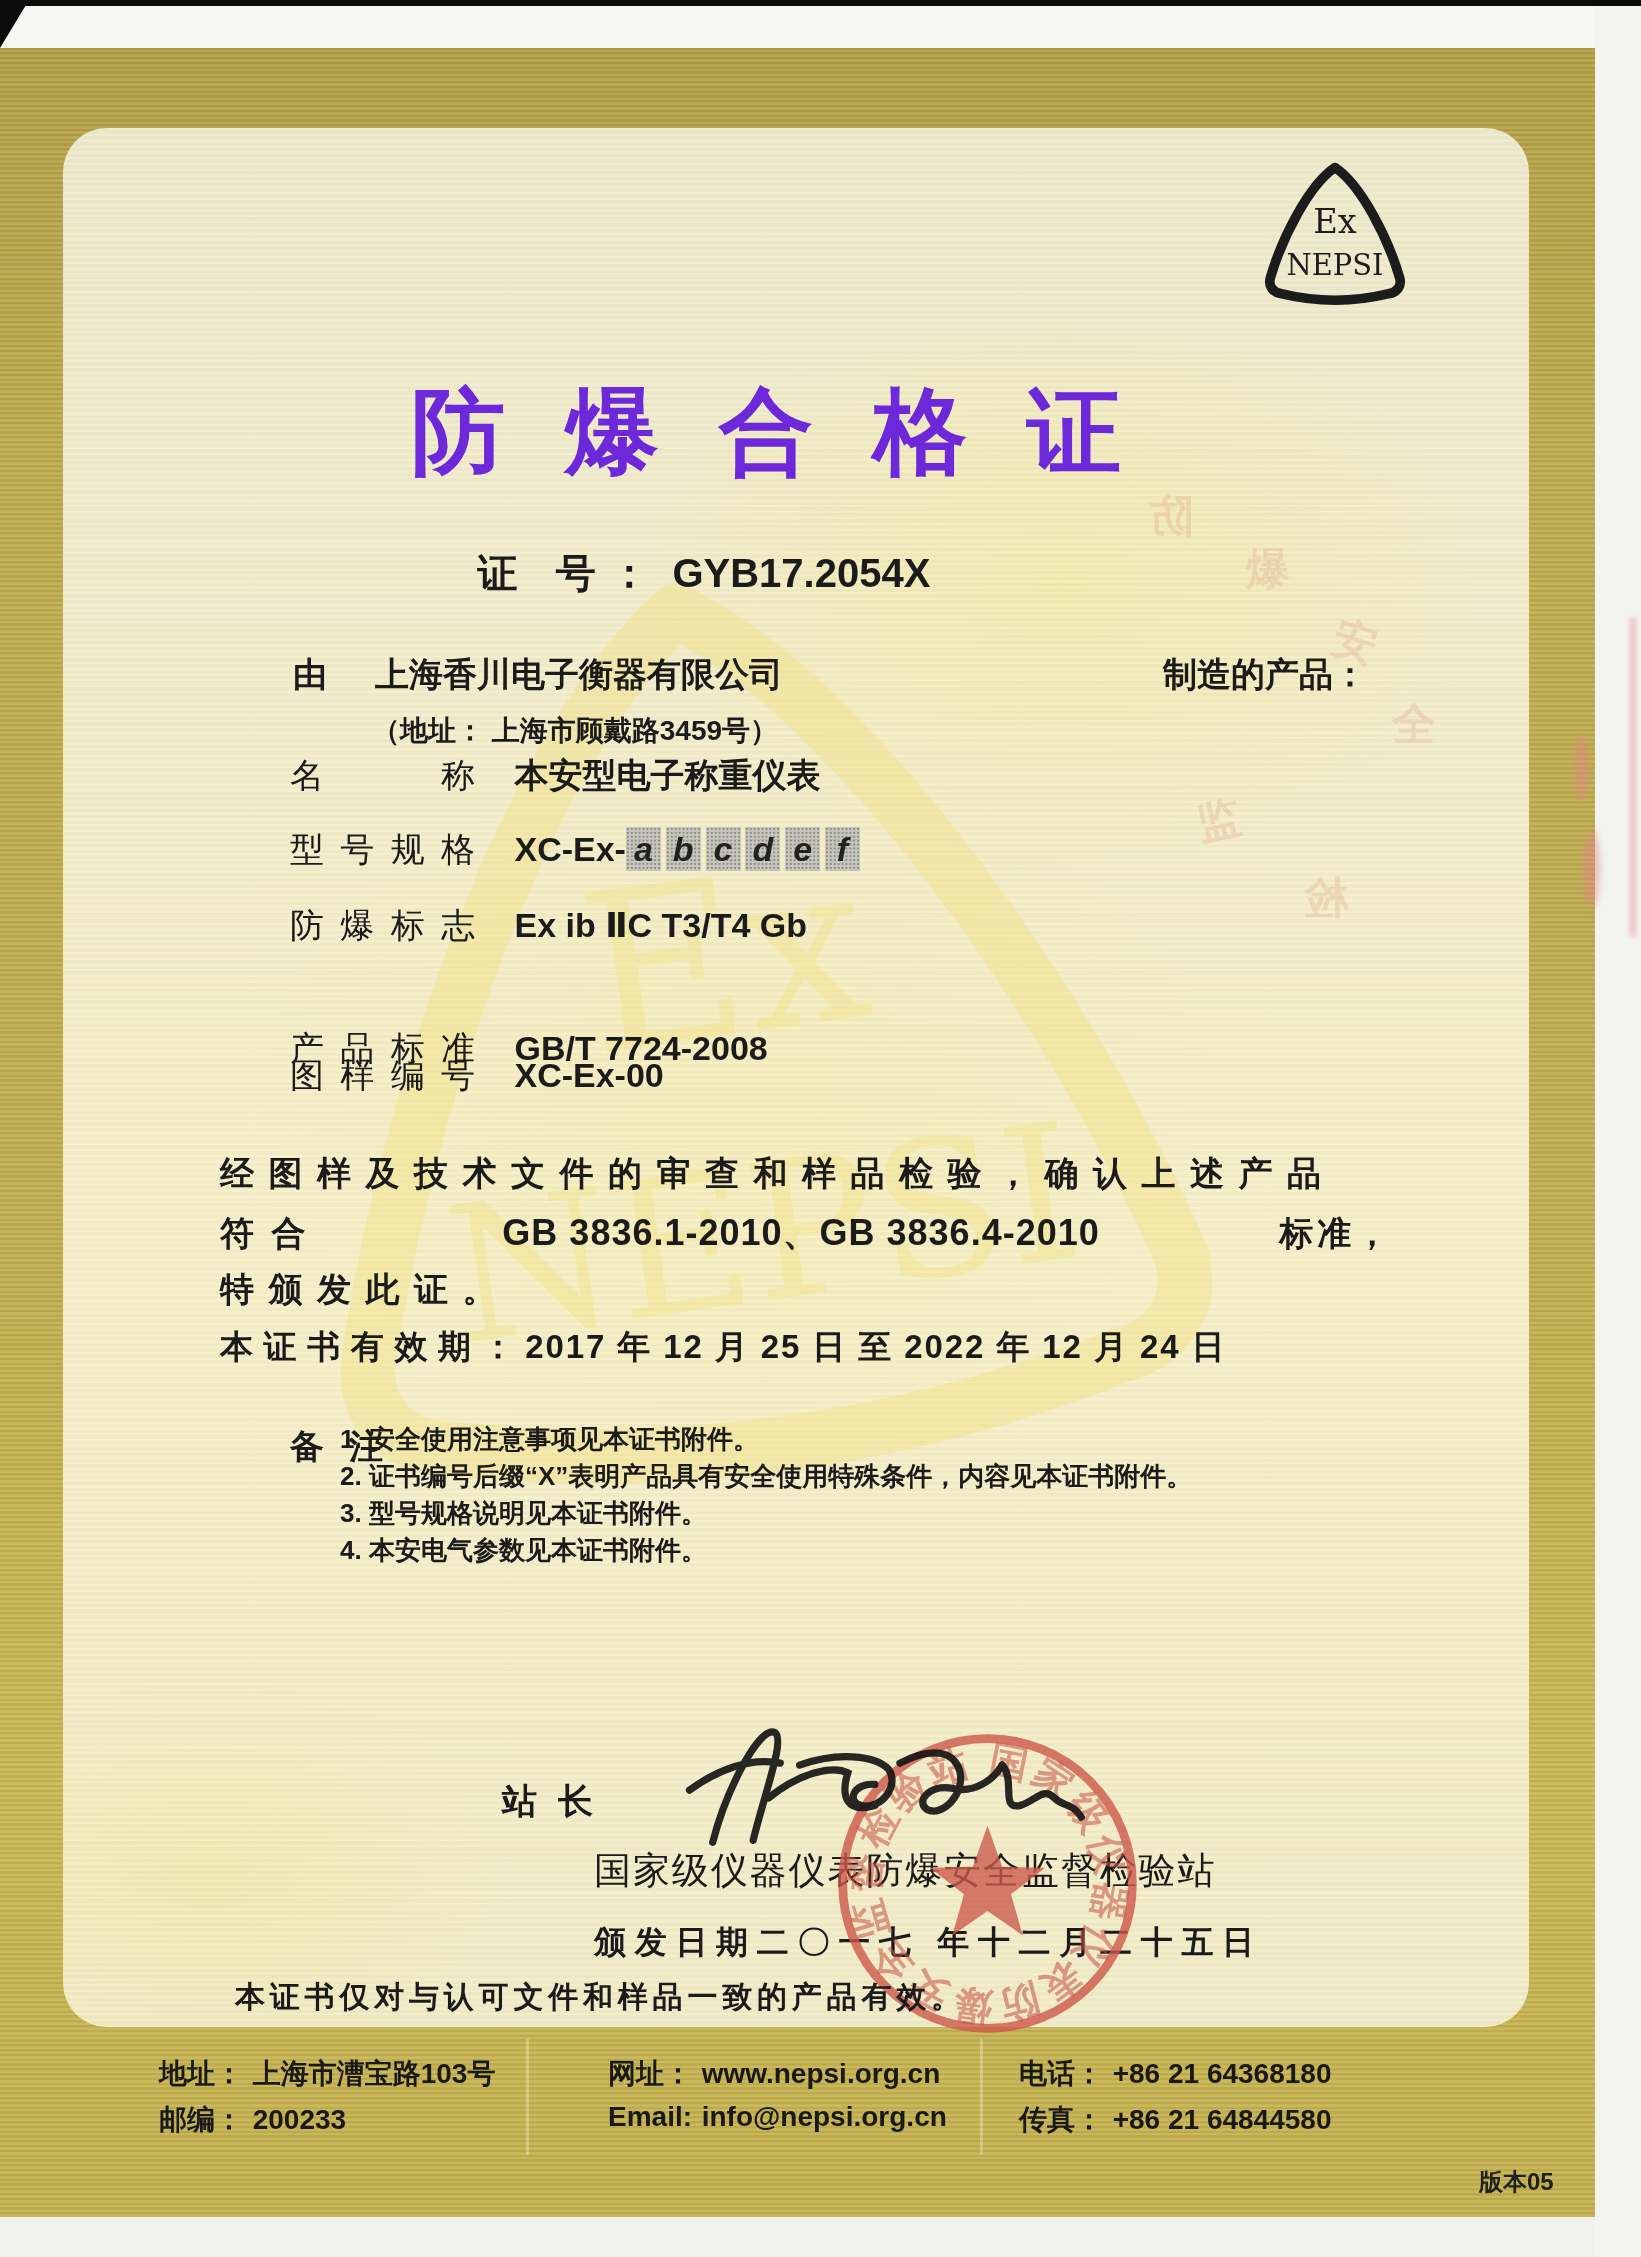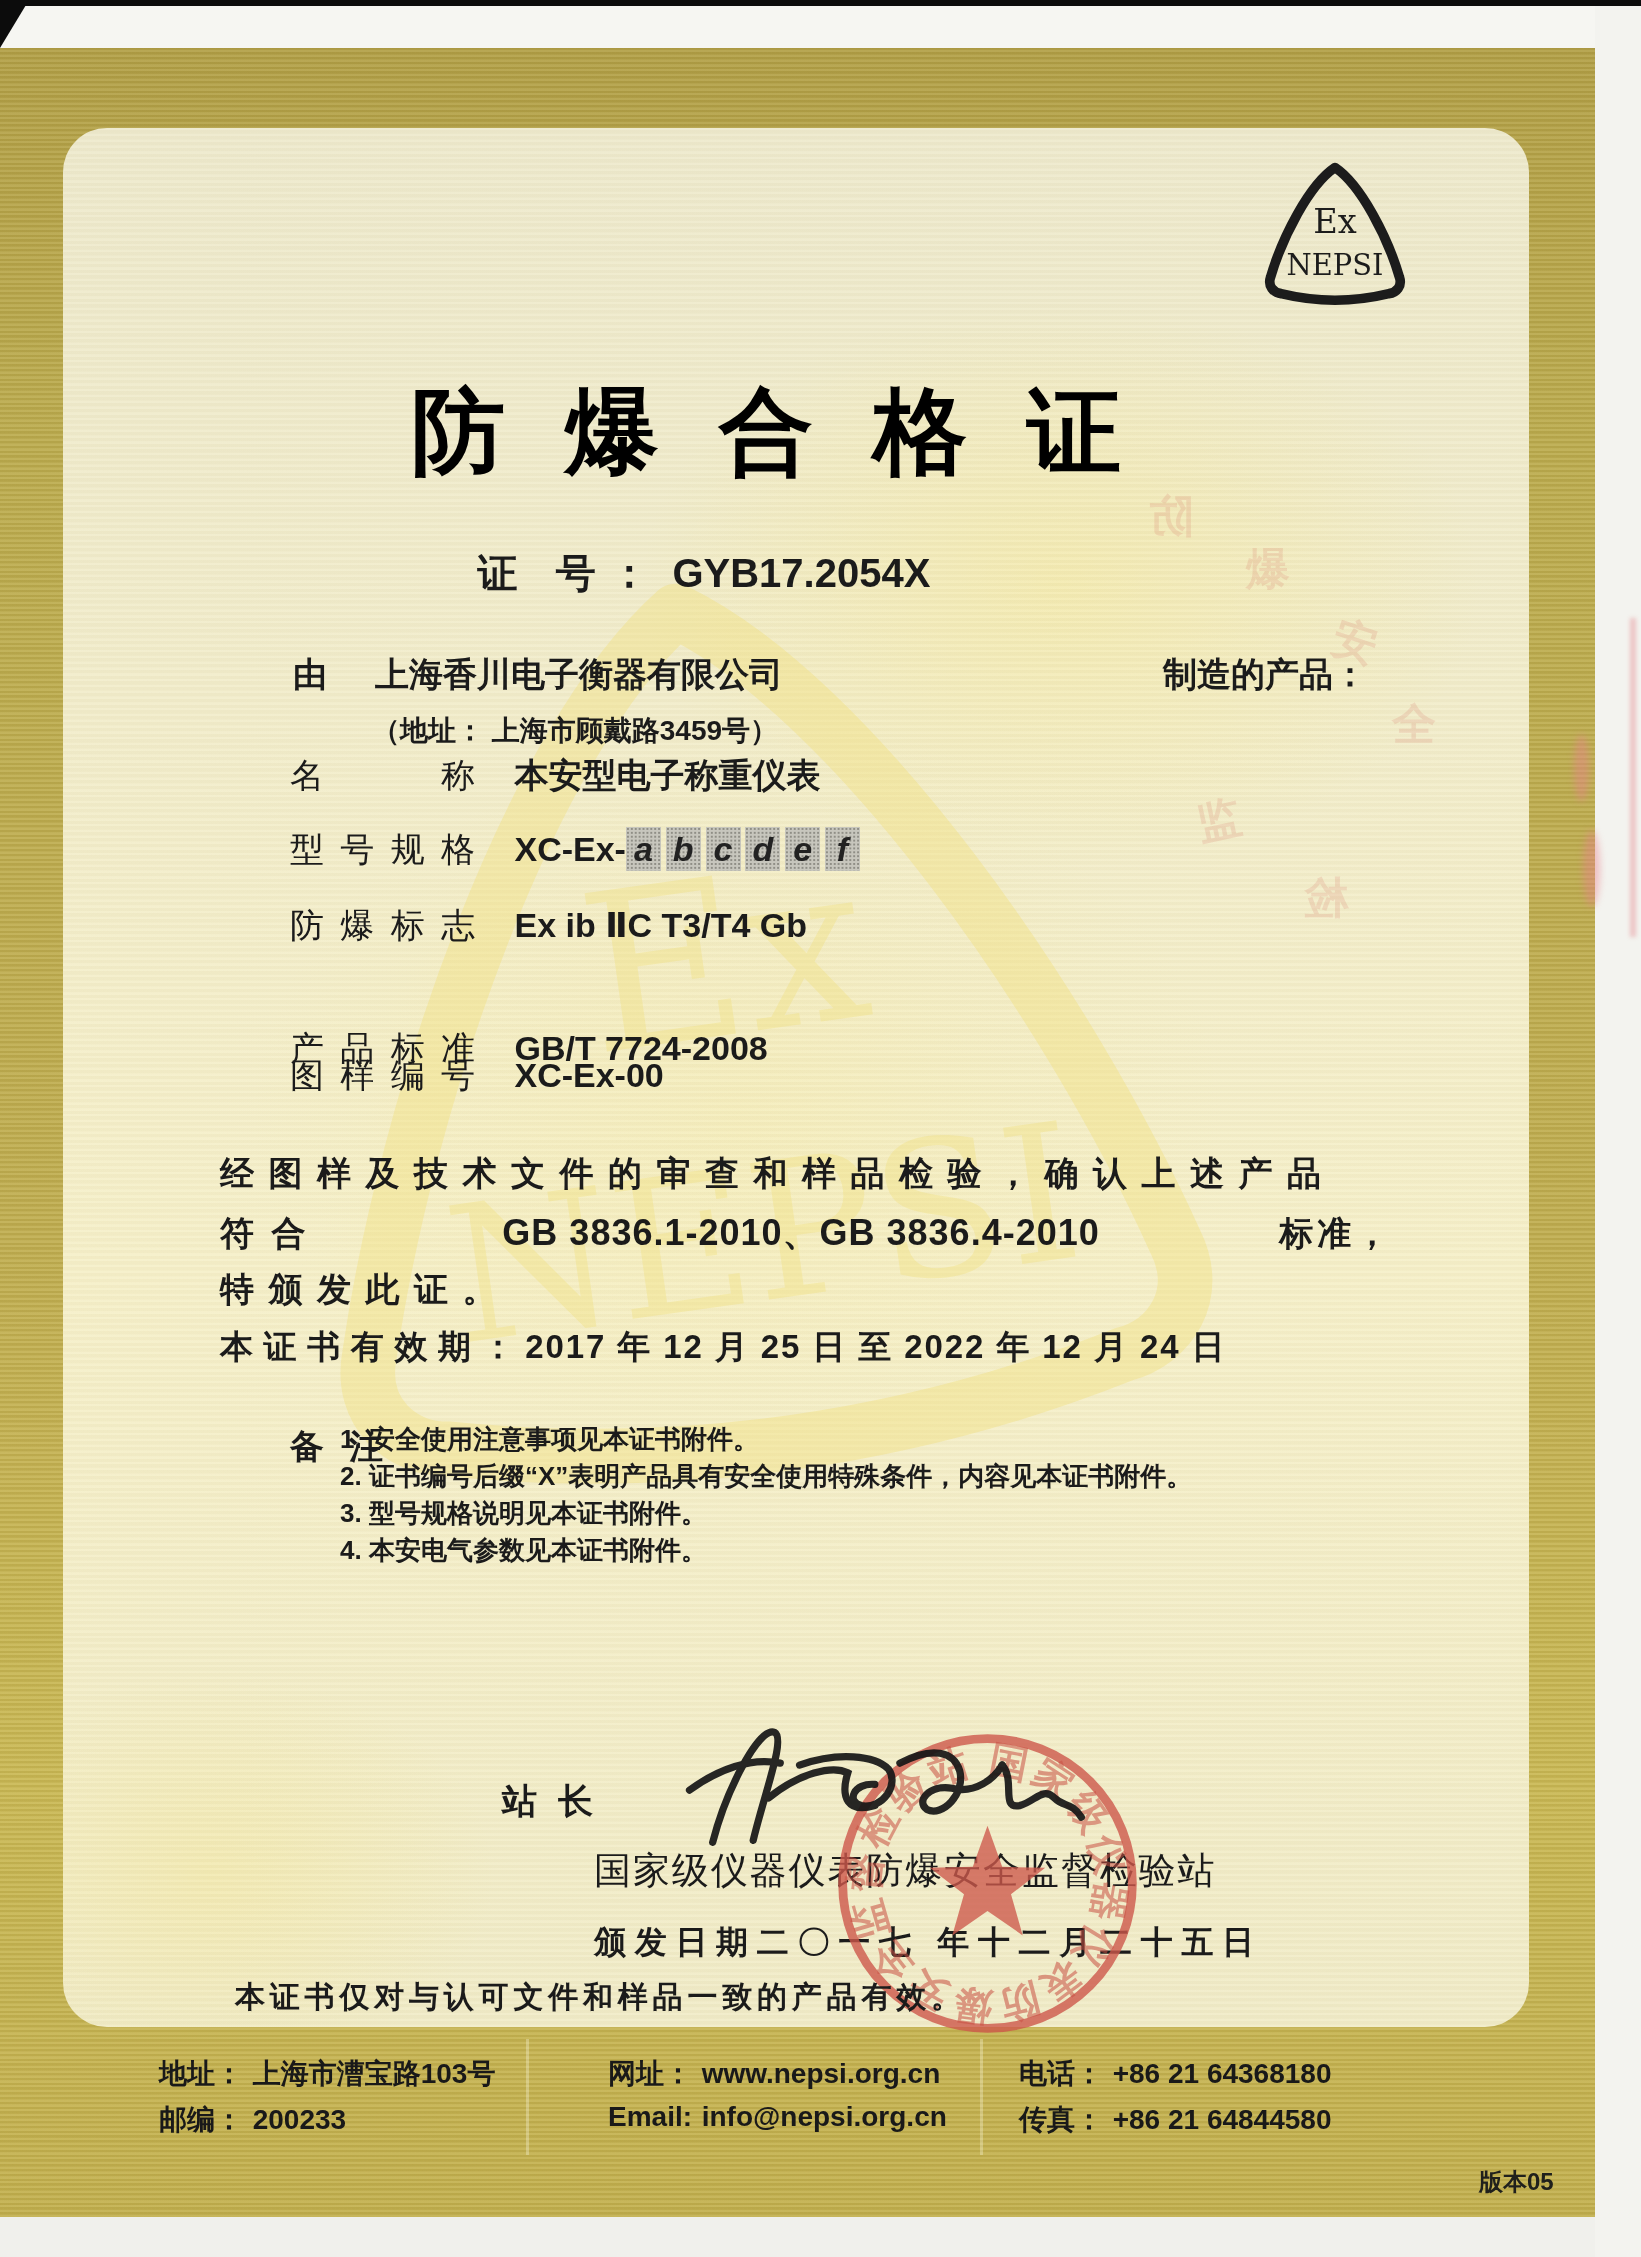--- a/index.html
+++ b/index.html
@@ -27,21 +27,21 @@
       radial-gradient(ellipse 599px 406px at 68% 24%, rgba(250,233,128,.33), transparent 70%),
       radial-gradient(ellipse 676px 502px at 46% 52%, rgba(248,232,140,.20), transparent 72%),
       radial-gradient(ellipse 406px 290px at 10% 92%, rgba(246,228,120,.25), transparent 70%),
       linear-gradient(180deg,#eeeace 0%,#f2edcc 30%,#f6f0ca 60%,#f1ecc9 100%);}
   #watermark{left:154px;top:406px;width:1033px;height:975px;transform:rotate(-8deg);opacity:.5;}
   .sec-glyph{font-size:44px;color:rgba(205,80,70,.14);font-weight:700;}
   
   #nepsi-logo{left:1253px;top:156px;width:164px;height:154px;}
   
   #title{left:63px;top:369px;width:1466px;text-align:center;font-size:94px;font-weight:700;
-         letter-spacing:60px;color:#000000;}
+         letter-spacing:60px;color:#6d28d9;}
   #certno-row{left:63px;top:546px;width:1282px;text-align:center;font-size:40px;font-weight:700;}
   #certno-row .lbl{letter-spacing:13.5px;margin-right:9.7px;}
   
   .t35{font-size:34px;font-weight:600;}
   .v35{font-size:34px;font-weight:700;}
   #maker-address{font-size:28px;font-weight:600;}
   
   .flabel{display:inline-block;width:185px;text-align:justify;text-align-last:justify;
           font-size:34px;font-weight:400;}
   .fvalue{font-size:34px;font-weight:700;}

